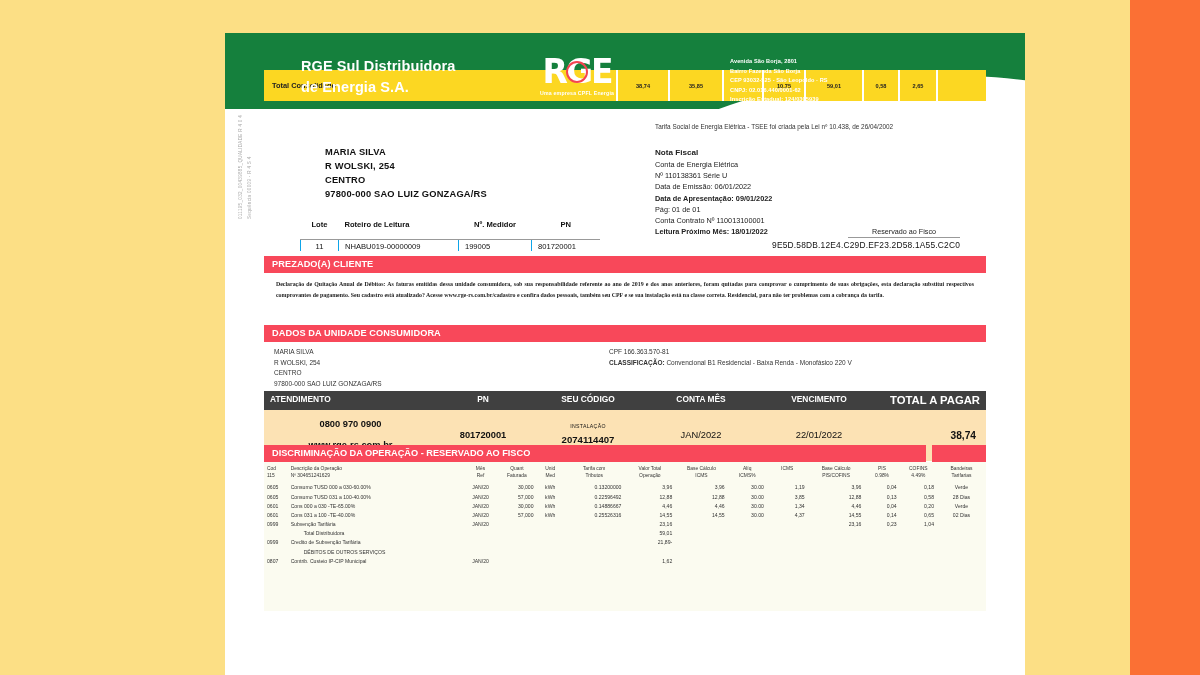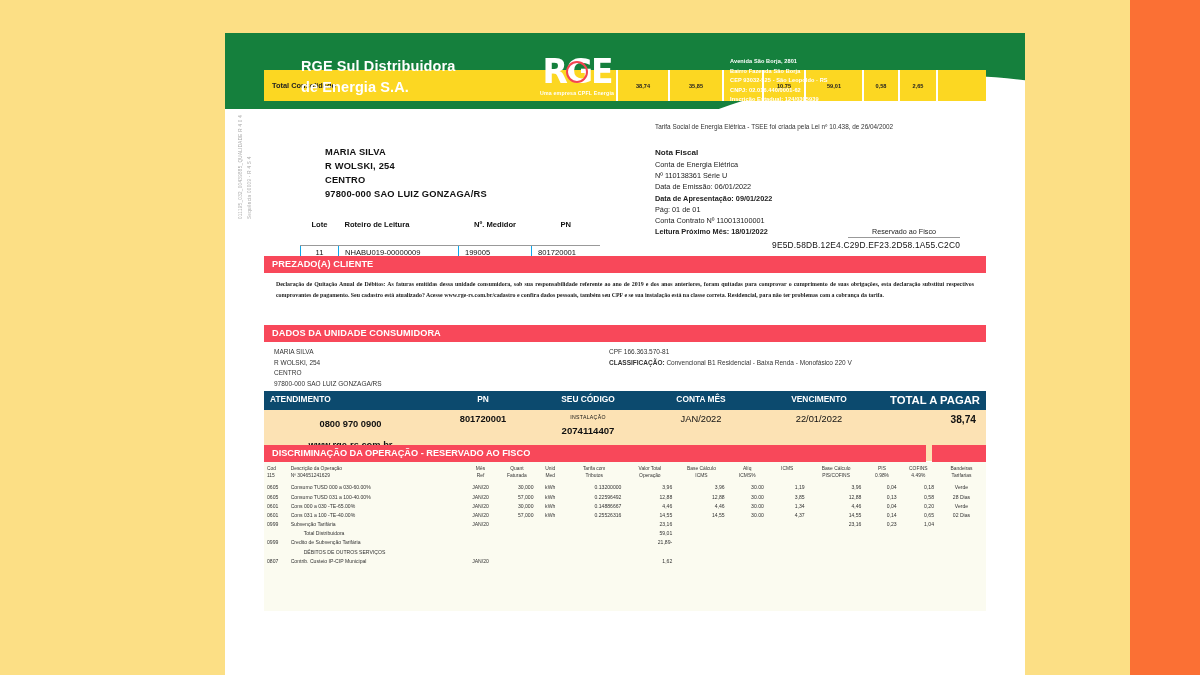--- a/index.html
+++ b/index.html
@@ -83,21 +83,21 @@
     font-size: 7.3px; color: #222; line-height: 1.52;
   }
   .fiscal .b { font-weight: bold; }
   .fiscal .t { font-weight: bold; font-size: 8.1px; }
 
   .lote {
     position: absolute; left: 75px; top: 111px; width: 300px;
   }
   .lote table { border-collapse: collapse; width: 100%; }
   .lote th {
-    font-size: 7.6px; font-weight: bold; text-align: left; padding: 0 6px 16px 6px;
+    font-size: 7.6px; font-weight: bold; text-align: left; padding: 0 6px 10px 6px;
     color: #111; border-bottom: 1px solid #999;
   }
   .lote td {
     font-size: 7.6px; padding: 2px 6px 0 6px; color: #111;
     border-left: 1px solid #0ea5e9;
   }
   .lote td:first-child { text-align: center; }
   .lote th.c { text-align: center; }
 
   .fisco {
@@ -128,25 +128,25 @@
   }
   .dados-left { font-size: 6.5px; color: #333; line-height: 1.62; }
   .dados-right {
     position: absolute; left: 345px; top: 5px; font-size: 6.5px; color: #333; line-height: 1.62;
   }
   .dados-right .b { font-weight: bold; }
 
   
   .atend { position: absolute; left: 39px; right: 39px; top: 282px; }
   .atend-head {
-    display: flex; background: #0c4a6e; color: #fff; font-weight: bold; font-size: 8.4px;
+    display: flex; background: #404040; color: #fff; font-weight: bold; font-size: 8.4px;
   }
   .atend-head div { padding: 3px 6px 4px 6px; }
   .atend-row {
-    display: flex; background: #FCE2B4; color: #111; align-items: flex-start; min-height: 34px;
+    display: flex; background: #FCE2B4; color: #111; align-items: center; min-height: 34px;
   }
   .atend-row div { padding: 4px 6px; }
   .c1 { width: 173px; }
   .c2 { width: 92px; text-align: center; }
   .c3 { width: 118px; text-align: center; }
   .c4 { width: 108px; text-align: center; }
   .c5 { width: 128px; text-align: center; }
   .c6 { flex: 1; text-align: right; }
   .atend-head .c6 { font-size: 11.3px; }
   .atend-row .c1 { font-size: 9.3px; font-weight: bold; text-align: center; line-height: 1.45; }

